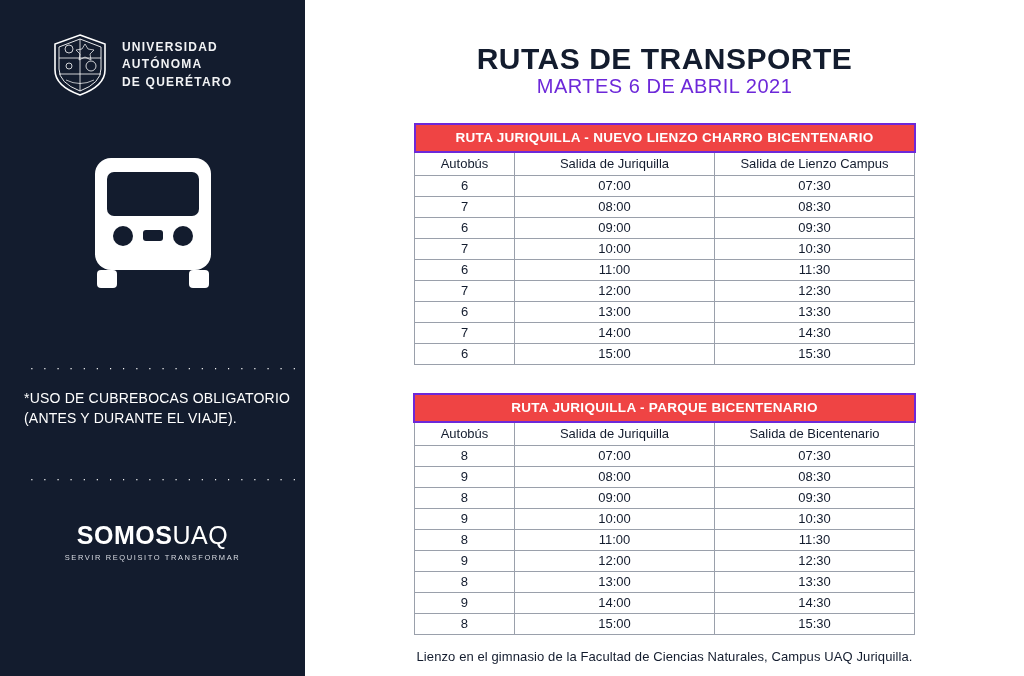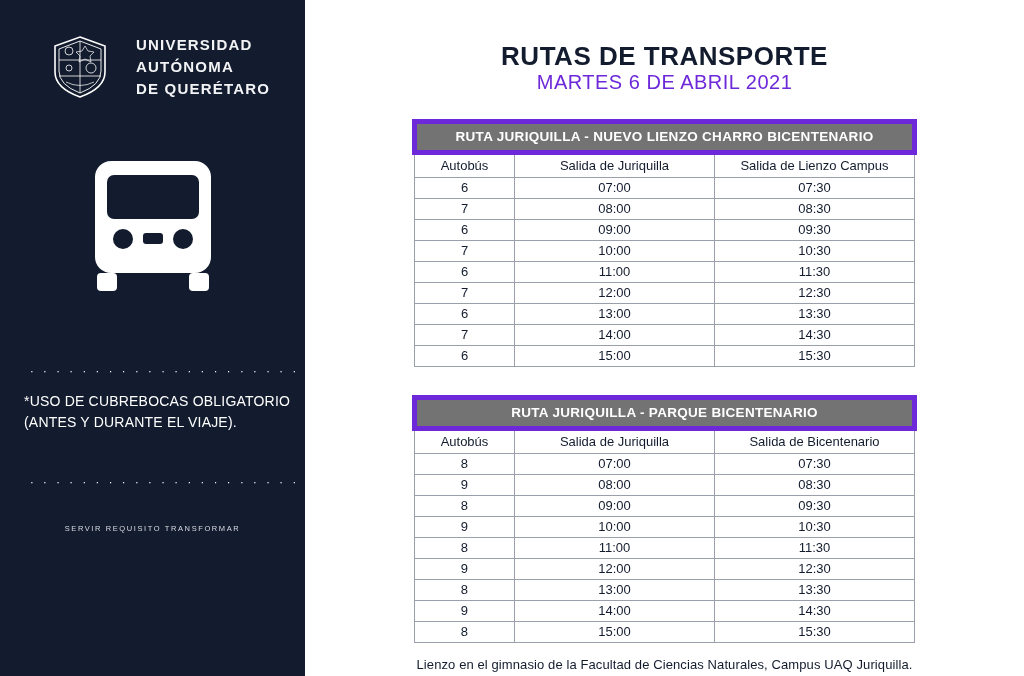--- a/index.html
+++ b/index.html
@@ -36,22 +36,22 @@
     padding: 34px 0 0 52px;
   }
   .crest {
     width: 56px;
     height: 62px;
     position: relative;
     flex: 0 0 56px;
   }
   .crest svg { display: block; }
   .brand-text {
-    margin-left: 28px;
-    font-size: 15px;
+    margin-left: 14px;
+    font-size: 12px;
     letter-spacing: 1.2px;
     line-height: 1.45;
     font-weight: bold;
     color: #f2f3f5;
   }
   .bus-wrap {
     margin-top: 60px;
     display: flex;
     justify-content: center;
   }
@@ -116,21 +116,21 @@
   .main {
     flex: 1 1 auto;
     position: relative;
     padding: 0;
   }
   .title-block {
     text-align: center;
     padding-top: 42px;
   }
   .title {
-    font-size: 26px;
+    font-size: 30px;
     font-weight: bold;
     color: #131c2e;
     letter-spacing: 0.5px;
     line-height: 1.1;
   }
   .subtitle {
     font-size: 20px;
     color: #6d28d9;
     letter-spacing: 0.5px;
   }
@@ -138,28 +138,28 @@
   table.sched {
     border-collapse: collapse;
     width: 500px;
     margin: 0 auto;
     table-layout: fixed;
   }
   .t1-wrap { margin-top: 25px; }
   .t2-wrap { margin-top: 28px; }
 
   table.sched .route-head td {
-    background: #737373;
+    background: #ef4444;
     color: #ffffff;
     font-weight: bold;
     font-size: 13.5px;
     text-align: center;
     padding: 5px 0 6px;
     letter-spacing: 0.3px;
-    border: 5px solid #6d28d9;
+    border: 2px solid #6d28d9;
   }
   table.sched th {
     font-size: 13px;
     font-weight: normal;
     color: #131c2e;
     text-align: center;
     padding: 3px 0 4px;
     border: 1px solid #9aa0ab;
     background: #ffffff;
   }
@@ -226,20 +226,23 @@
       </span>
     </div>
 
     <div class="dots">· · · · · · · · · · · · · · · · · · · · · · · · · · · · ·</div>
 
     <div class="req-note">*USO DE CUBREBOCAS OBLIGATORIO (ANTES Y DURANTE EL VIAJE).</div>
 
     <div class="dots2">· · · · · · · · · · · · · · · · · · · · · · · · · · · · ·</div>
 
     <div class="somos">
+      <div class="s1">
+        <span>SOMOS</span><span class="light">UAQ</span>
+      </div>
       <div class="s2">SERVIR REQUISITO TRANSFORMAR</div>
     </div>
   </aside>
 
   <section class="main">
 
     <div class="title-block">
       <div class="title">RUTAS DE TRANSPORTE</div>
       <div class="subtitle">MARTES 6 DE ABRIL 2021</div>
     </div>

